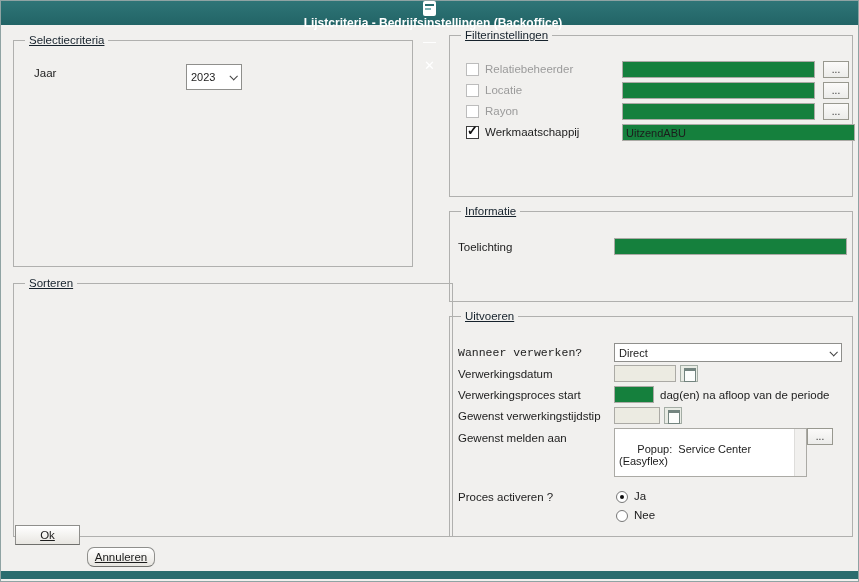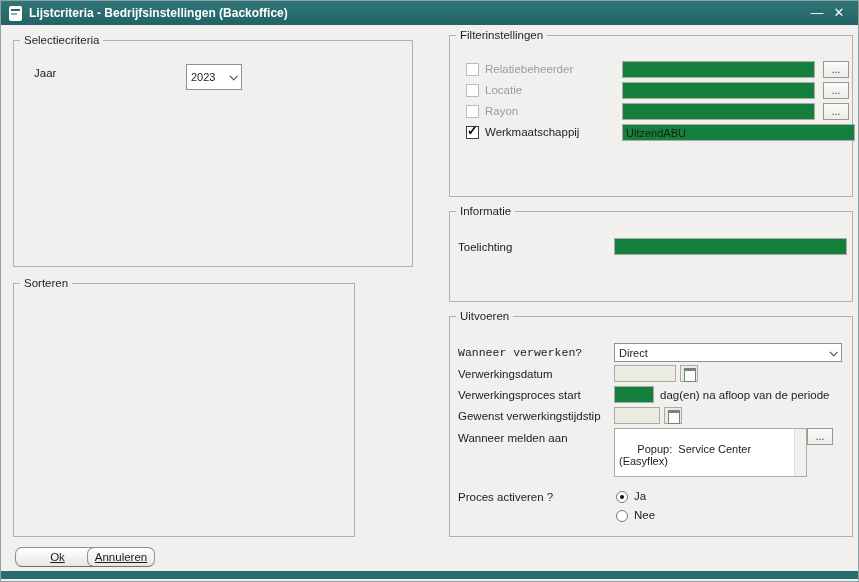--- a/index.html
+++ b/index.html
@@ -10,31 +10,31 @@
     position: relative; width: 859px; height: 582px;
     background: #f1f0ee;
     border: 1px solid #8fa3a3;
     overflow: hidden;
   }
 
   
   .titlebar {
     position: absolute; left:0; top:0; right:0; height:24px;
     background: linear-gradient(#2f7577, #226466);
-    display: flex; align-items: center; padding: 0 8px;
+    display: flex; align-items: center; padding: 0 8px; flex-direction: column;
   }
   .win-icon { width:13px; height:15px; background:#ffffff; border-radius:2px; position:relative; flex:0 0 auto; }
   .win-icon::before { content:""; position:absolute; left:2px; top:3px; right:2px; height:2px; background:#2a6c6e; }
   .win-icon::after  { content:""; position:absolute; left:2px; top:7px; width:6px; height:2px; background:#7fb3b4; }
   .title { color:#ffffff; font-size:12px; font-weight:bold; margin-left:7px; flex:1; white-space:nowrap; }
   .tb-btn { color:#ffffff; font-size:13px; width:22px; text-align:center; line-height:24px; }
 
   
   .fs { position:absolute; border:1px solid #b0b0ae; padding:0; margin:0; }
-  .fs legend { font-size:11.5px; color:#16222c; padding:0 4px; margin-left:6px; }
+  .fs legend { font-size:11.5px; color:#16222c; padding:0 4px; margin-left:11px;text-decoration:underline; }
 
   .lbl { position:absolute; font-size:11.5px; color:#1c1c1c; white-space:nowrap; }
   .lbl.dis { color:#9b9b9b; }
 
   .txt {
     position:absolute; height:17px; border:1px solid #abaaa5; background:#15803d;
     font: 11px "Liberation Sans", sans-serif; padding:0 3px; color:#1c1c1c;
   }
   .txt.dis { background:#ecebe2; }
 
@@ -94,21 +94,21 @@
 
   <fieldset class="fs" style="left:12px; top:33px; width:400px; height:233px;">
     <legend>Selectiecriteria</legend>
     <span class="lbl" style="left:20px; top:21px;">Jaar</span>
     <div class="select" style="left:172px; top:18px; width:56px; height:26px;gap:8px;">
       <span>2023</span>
       <span class="chev"></span>
     </div>
   </fieldset>
 
-  <fieldset class="fs" style="left:12px; top:276px; width:342px; height:260px;">
+  <fieldset class="fs" style="left:12px; top:276px; width:440px; height:260px;">
     <legend>Sorteren</legend>
   </fieldset>
 
   <fieldset class="fs" style="left:448px; top:28px; width:404px; height:168px;">
     <legend>Filterinstellingen</legend>
 
     <div class="frow" style="top:20px;">
       <span class="cb off" style="left:0; top:2px;"></span>
       <span class="lbl dis" style="left:19px; top:2px;">Relatiebeheerder</span>
       <input class="txt" style="left: 156px; top: 0px; width: 193px;" value="">
@@ -158,31 +158,31 @@
     <button class="cal" style="left:230px; top:43px;"></button>
 
     <span class="lbl" style="left:8px; top:67px;">Verwerkingsproces start</span>
     <input class="txt" style="left: 164px; top: 64px; width: 40px;" value="">
     <span class="lbl" style="left:210px; top:67px;">dag(en) na afloop van de periode</span>
 
     <span class="lbl" style="left:8px; top:88px;">Gewenst verwerkingstijdstip</span>
     <input class="txt dis" style="left: 164px; top: 85px; width: 46px;" value="">
     <button class="cal" style="left:214px; top:85px;"></button>
 
-    <span class="lbl" style="left:8px; top:110px;">Wanneer melden aan</span>
+    <span class="lbl" style="left:8px; top:110px;">Gewenst melden aan</span>
     <div class="memo" style="left:164px; top:106px; width:193px; height:49px;">
       <span>Popup:  Service Center (Easyflex)</span>
       <span class="memo-sb"></span>
     </div>
     <button class="browse" style="left:357px; top:106px;">...</button>
 
     <span class="lbl" style="left:8px; top:169px;">Proces activeren ?</span>
     <span class="radio sel" style="left:166px; top:169px;"></span>
     <span class="lbl" style="left:184px; top:168px;">Ja</span>
     <span class="radio" style="left:166px; top:188px;"></span>
     <span class="lbl" style="left:184px; top:187px;">Nee</span>
   </fieldset>
 
-  <button class="btn" style="left:14px; top:546px; width:85px;border-radius:7px;">Ok</button>
+  <button class="btn" style="left:14px; top:524px; width:65px;">Ok</button>
   <button class="btn" style="left:86px; top:546px; width:68px;border-radius:7px;">Annuleren</button>
 
   <div class="bottombar"></div>
 </div>
 
 </body></html>

